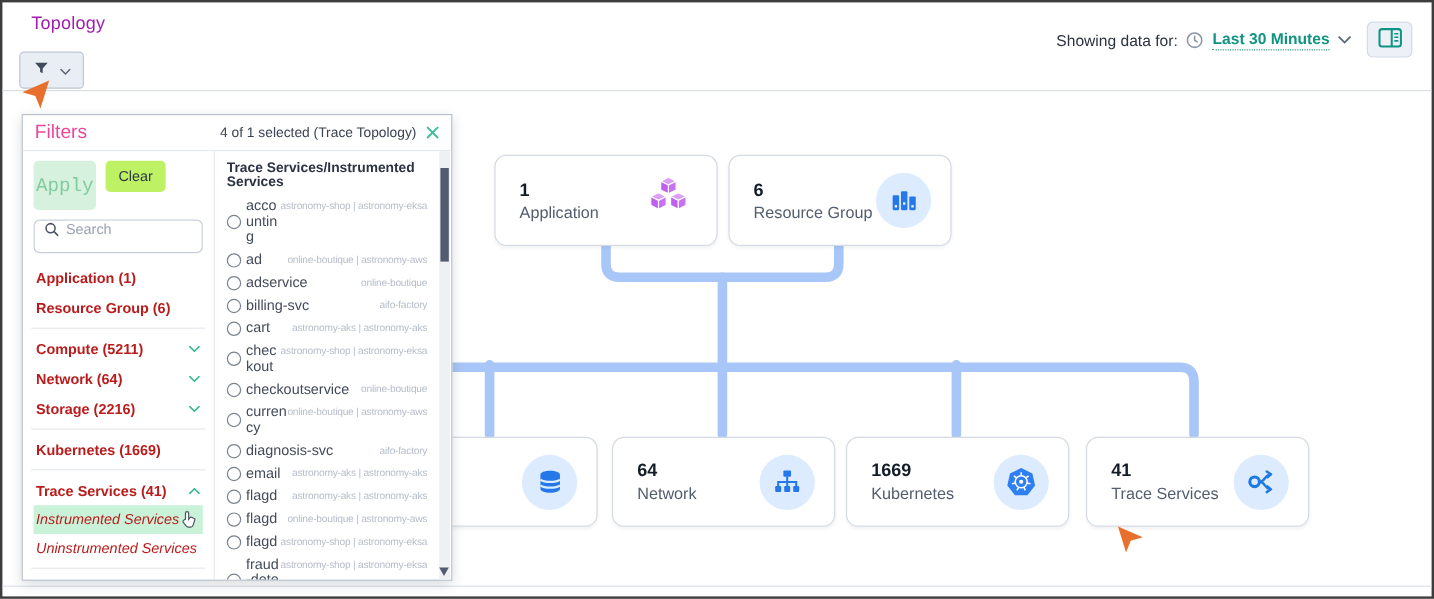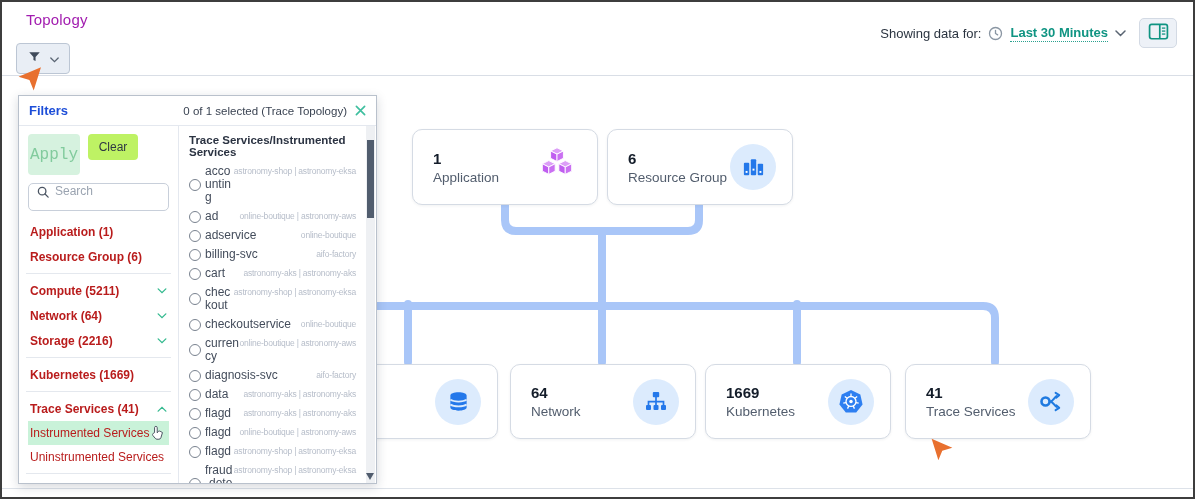--- a/index.html
+++ b/index.html
@@ -38,33 +38,33 @@
   .card-count { font-size:15px; font-weight:bold; color:#131c29; margin-bottom:3px; }
   .card-label { font-size:13.5px; color:#525d6d; }
   .icon-circle { width:46px; height:46px; border-radius:50%; background:#dcebfd; display:flex; align-items:center; justify-content:center; flex:0 0 auto; }
   .icon-plain { width:48px; height:46px; display:flex; align-items:center; justify-content:center; flex:0 0 auto; }
 
   
   .filters-panel { position:absolute; left:16px; top:93px; width:359px; height:389px; background:#fff;
     border:1px solid #b9c1cc; box-shadow:0 3px 10px rgba(30,40,60,.18); z-index:10; display:flex; flex-direction:column; }
   .fp-header { height:30px; flex:0 0 30px; display:flex; align-items:center; padding:0 10px;
     border-bottom:1px solid #e4e8ef; }
-  .fp-title { font-size:13px; font-weight:bold; color:#1d4ed8; }
+  .fp-title { font-size:16px; font-weight:normal; color:#ec4899; }
   .fp-summary { margin-left:auto; font-size:11.5px; color:#3a4352; }
   .fp-close { margin-left:8px; cursor:pointer; display:flex; }
   .fp-body { flex:1; display:flex; min-height:0; position:relative; }
   .fp-left { width:160px; flex:0 0 160px; border-right:1px solid #e4e8ef; padding:8px 9px; overflow:hidden; }
   .btn-row { display:flex; gap:8px; margin-bottom:8px; }
   .btn-apply { width:52px; height:41px; background:#d6f2df; color:#82cb9d; border:none; border-radius:4px; font-size:16px; font-family:Liberation Mono, monospace; }
   .btn-clear { width:50px; height:26px; background:#bef264; color:#2f3744; border:none; border-radius:4px; font-size:12px; font-family:inherit; cursor:pointer; }
   .search-box { height:28px; border:1px solid #c8cfda; border-radius:5px; display:flex; align-items:flex-start; padding:0 8px; gap:6px; margin-bottom:8px; background:#fff; }
   .search-box input { border:none; outline:none; width:100%; font-size:12px; font-family:inherit; color:#3a4352; }
   .search-box input::placeholder { color:#9aa3b0; }
   .cat-row { height:25px; display:flex; align-items:center; font-size:12px; font-weight:bold; color:#b91c1c; padding:0 2px; cursor:pointer; }
-  .cat-row.sub { font-weight:normal; height:24px; }
+  .cat-row.sub { font-weight:normal; height:24px;font-style:italic; }
   .cat-row.selected { background:#c9f2d9; }
   .cat-chev { margin-left:auto; display:flex; }
   .cat-divider { height:1px; background:#e4e8ee; margin:4px -2px; }
   .hand { margin-left:2px; display:flex; }
 
   .fp-right { flex:1; padding:8px 20px 0 10px; overflow:hidden; position:relative; }
   .svc-header { font-size:11.5px; font-weight:bold; color:#2b3342; margin-bottom:7px; }
   .svc-row { display:flex; align-items:center; gap:4px; margin-bottom:6px; cursor:pointer; }
   .radio { width:12px; height:12px; border:1.6px solid #79828f; border-radius:50%; flex:0 0 12px; background:#fff; }
   .svc-main { flex:1; display:flex; align-items:flex-start; min-width:0; }
@@ -235,21 +235,21 @@
           <path d="M11.8 13.5c4 0 4.2-5 7.6-5.8M11.8 13.5c4 0 4.2 5 7.6 5.8" fill="none" stroke="#1f7ae0" stroke-width="2"></path>
           <path d="M17.6 4.9l3.6 2.3-3 2.5M17.6 22.1l3.6-2.3-3-2.5" fill="none" stroke="#1f7ae0" stroke-width="2" stroke-linejoin="round" stroke-linecap="round"></path>
         </svg>
       </div>
     </div>
   </div>
 
 <div class="filters-panel">
   <div class="fp-header">
     <span class="fp-title">Filters</span>
-    <span class="fp-summary">0 of 1 selected (Trace Topology)</span>
+    <span class="fp-summary">4 of 1 selected (Trace Topology)</span>
     <span class="fp-close">
       <svg width="11" height="11" viewBox="0 0 12 12">
           <path d="M1.5 1.5l9 9M10.5 1.5l-9 9" stroke="#3fbf9f" stroke-width="1.8" stroke-linecap="round"></path>
         </svg>
     </span>
   </div>
   <div class="fp-body">
     <div class="fp-left">
       <div class="btn-row">
         <button class="btn-apply">Apply</button>
@@ -385,21 +385,21 @@
           <div class="svc-row">
             <span class="radio"></span>
             <div class="svc-main">
               <span class="svc-name">diagnosis-svc</span>
               <span class="svc-tags">aifo-factory</span>
             </div>
           </div>
           <div class="svc-row">
             <span class="radio"></span>
             <div class="svc-main">
-              <span class="svc-name">data</span>
+              <span class="svc-name">email</span>
               <span class="svc-tags">astronomy-aks | astronomy-aks</span>
             </div>
           </div>
           <div class="svc-row">
             <span class="radio"></span>
             <div class="svc-main">
               <span class="svc-name">flagd</span>
               <span class="svc-tags">astronomy-aks | astronomy-aks</span>
             </div>
           </div>

